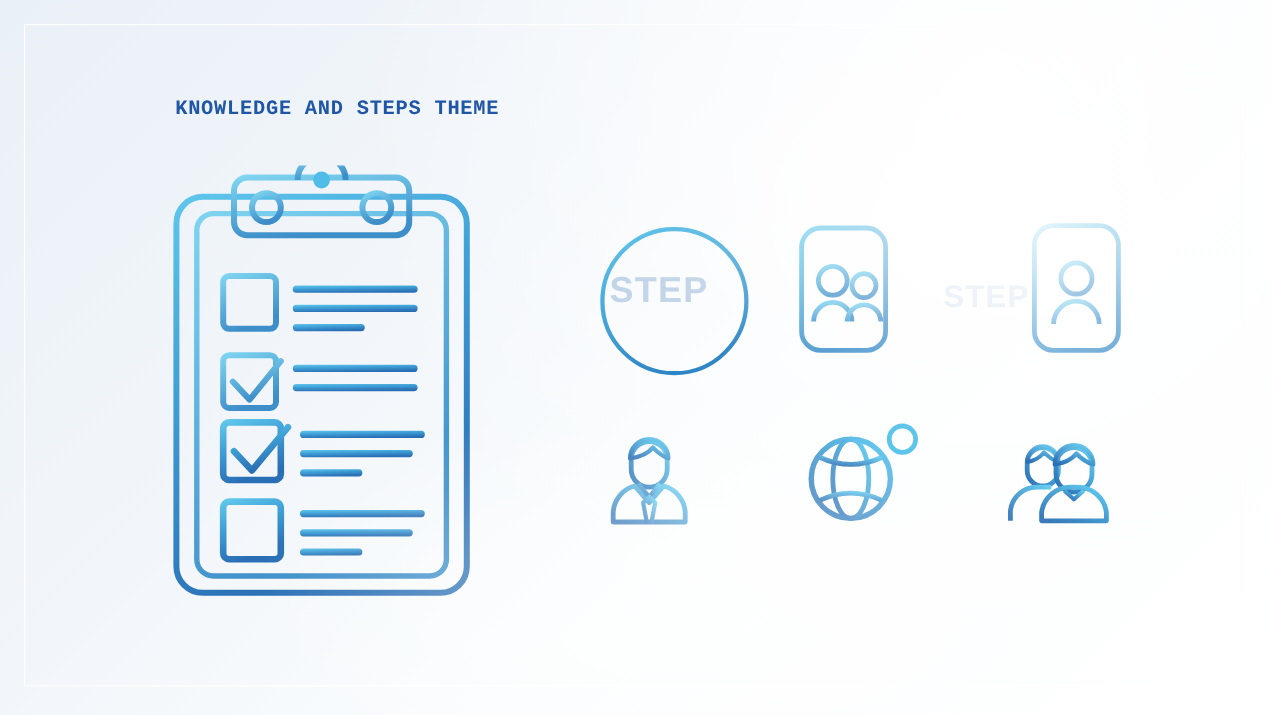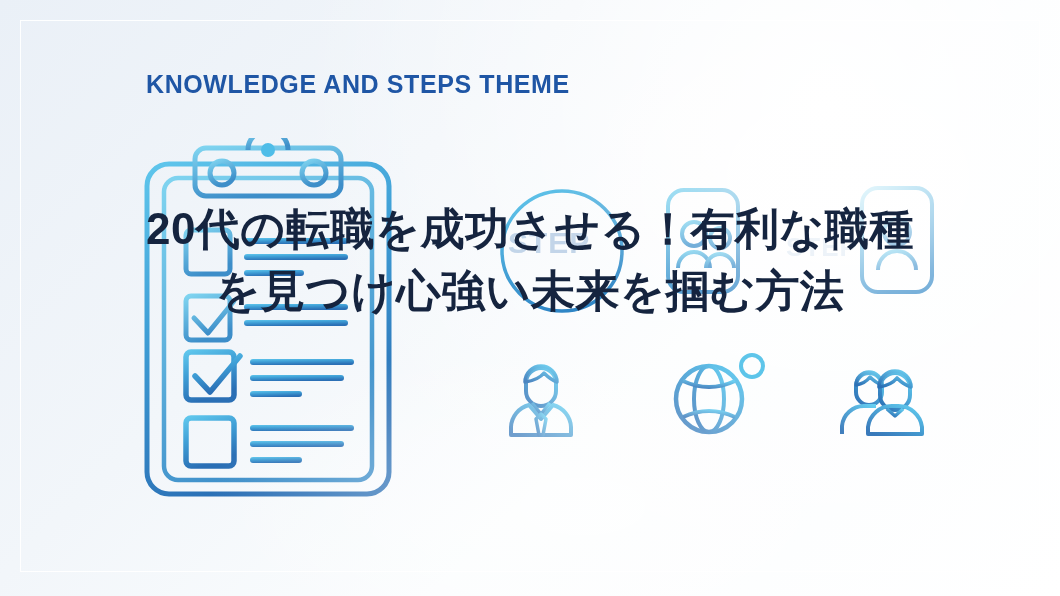--- a/index.html
+++ b/index.html
@@ -35,26 +35,27 @@
     background:
       radial-gradient(ellipse 420px 300px at 80% 30%, rgba(255,255,255,0.85) 0%, rgba(255,255,255,0) 70%),
       radial-gradient(ellipse 520px 240px at 55% 85%, rgba(255,255,255,0.6) 0%, rgba(255,255,255,0) 72%);
     pointer-events: none;
   }
 
   
   #eyebrow {
     position: absolute;
     left: 146px;
-    top: 70px;
-    font-size: 25px;
+    top: 82px;
+    font-size: 17px;
     font-weight: bold;
     letter-spacing: 0.6px;
     color: #1f56a5;
     white-space: nowrap;
+    font-family: Liberation Mono, monospace;
   }
 
   
   #art {
     position: absolute;
     inset: 0;
     pointer-events: none;
   }
   .art-svg { position: absolute; }
 
@@ -231,19 +232,15 @@
     </svg>
 
     <div class="ghost-word" id="ghost-step-1">STEP</div>
     <div class="ghost-word" id="ghost-step-2">STEP</div>
   </div>
 
   <div id="haze"></div>
 
   <div id="eyebrow">KNOWLEDGE AND STEPS THEME</div>
 
-  <div id="title">
-    <span class="tline">20代の転職を成功させる！有利な職種</span>
-    <span class="tline">を見つけ心強い未来を掴む方法</span>
-  </div>
 
   <div id="frame"></div>
 </div>
 
 </body></html>

